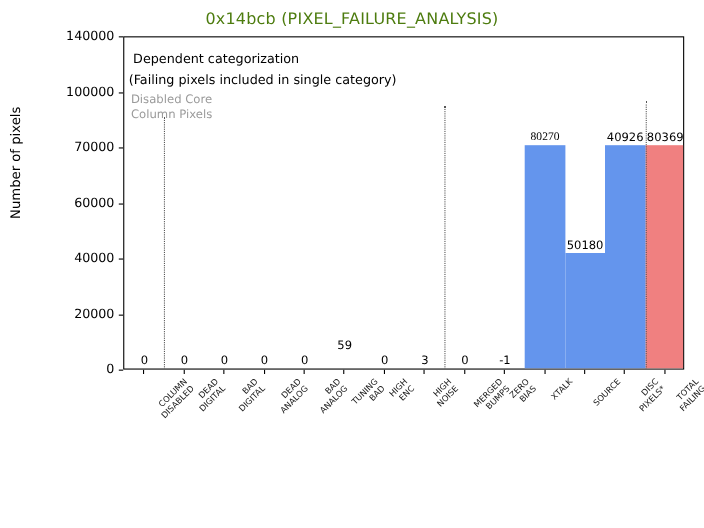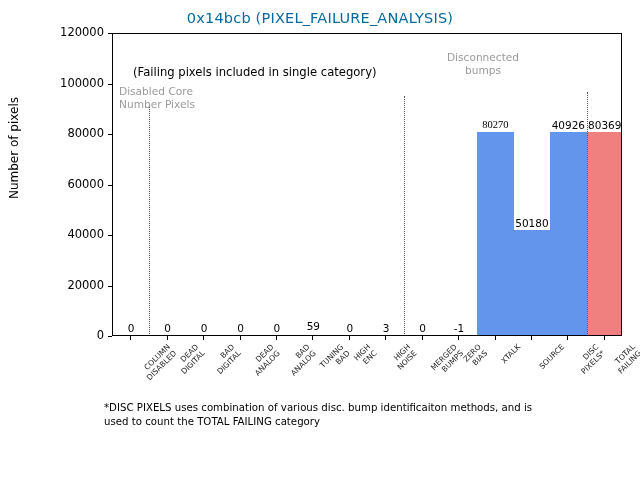--- a/index.html
+++ b/index.html
@@ -8,21 +8,21 @@
     background:#ffffff;
     font-family:"DejaVu Sans", sans-serif;
     overflow:hidden;
     position:relative;
   }
   #figure{position:absolute;left:0;top:0;width:640px;height:480px;}
 
   
   #chart-title{
     position:absolute;left:0;top:10px;width:640px;
-    text-align:center;font-size:14.5px;color:#0369a1;
+    text-align:center;font-size:14.5px;color:#4d7c0f;
     letter-spacing:0.2px;
   }
 
   
   #plot-area{
     position:absolute;left:112px;top:33px;width:510px;height:303px;
     border:1.1px solid #000;box-sizing:border-box;background:#fff;
   }
   #plot-inner{position:absolute;left:0;top:0;right:0;bottom:0;overflow:hidden;}
 
@@ -82,25 +82,25 @@
   <div id="y-axis">
       <div class="ytick-mark" style="top: 336px;"></div>
       <div class="ytick-label" style="right: 536px; top: 328px; text-align: right;">0</div>
       <div class="ytick-mark" style="top: 285.5px;"></div>
       <div class="ytick-label" style="right: 536px; top: 277.5px; text-align: right;">20000</div>
       <div class="ytick-mark" style="top: 235px;"></div>
       <div class="ytick-label" style="right: 536px; top: 227px; text-align: right;">40000</div>
       <div class="ytick-mark" style="top: 184.5px;"></div>
       <div class="ytick-label" style="right: 536px; top: 176.5px; text-align: left;">60000</div>
       <div class="ytick-mark" style="top: 134px;"></div>
-      <div class="ytick-label" style="right: 536px; top: 126px; text-align: right;">80000</div>
+      <div class="ytick-label" style="right: 536px; top: 126px; text-align: right;">70000</div>
       <div class="ytick-mark" style="top: 83.5px;"></div>
       <div class="ytick-label" style="right: 536px; top: 75.5px; text-align: right;">100000</div>
       <div class="ytick-mark" style="top: 33px;"></div>
-      <div class="ytick-label" style="right: 536px; top: 25px; text-align: right;">120000</div>
+      <div class="ytick-label" style="right: 536px; top: 25px; text-align: right;">140000</div>
     </div>
   <div id="x-axis">
       <div class="xtick-mark" style="left: 130.214px;"></div>
       <div class="xtick-label" style="left: 128.214px; top: 343px;">COLUMN
 DISABLED</div>
       <div class="xtick-mark" style="left: 166.643px;"></div>
       <div class="xtick-label" style="left: 164.643px; top: 343px;">DEAD
 DIGITAL</div>
       <div class="xtick-mark" style="left: 203.071px;"></div>
       <div class="xtick-label" style="left: 201.071px; top: 343px;">BAD
@@ -138,39 +138,37 @@
 FAILING</div>
     </div>
 
   <div id="plot-area">
     <div id="plot-inner">
         <div class="bar-value" style="left: -14px; width: 64.4286px; top: 288px;">0</div>
         <div class="bar-value" style="left: 22.4286px; width: 64.4286px; top: 288px;">0</div>
         <div class="bar-value" style="left: 58.8571px; width: 64.4286px; top: 288px;">0</div>
         <div class="bar-value" style="left: 95.2857px; width: 64.4286px; top: 288px;">0</div>
         <div class="bar-value" style="left: 131.714px; width: 64.4286px; top: 288px;">0</div>
-        <div class="bar-value" style="left: 168.143px; width: 64.4286px; top: 286px;">59</div>
+        <div class="bar-value" style="left: 168.143px; width: 64.4286px; top: 274px;">59</div>
         <div class="bar-value" style="left: 204.571px; width: 64.4286px; top: 288px;">0</div>
         <div class="bar-value" style="left: 241px; width: 64.4286px; top: 287.992px;">3</div>
         <div class="bar-value" style="left: 277.429px; width: 64.4286px; top: 288px;">0</div>
         <div class="bar-value" style="left: 313.857px; width: 64.4286px; top: 288px;">-1</div>
         <div class="bar" style="left: 364.286px; width: 36.4286px; height: 202.682px; background: rgb(100, 149, 237);"></div>
         <div class="bar-value" style="left: 350.286px; width: 64.4286px; top: 85.3183px; font-family: Liberation Serif, serif;">80270</div>
         <div class="bar" style="left: 400.714px; width: 36.4286px; height: 104.636px; background: rgb(100, 149, 237);"></div>
         <div class="bar-value" style="left: 386.714px; width: 64.4286px; top: 183.364px;">50180</div>
         <div class="bar" style="left: 437.143px; width: 36.4286px; height: 202.778px; background: rgb(100, 149, 237);"></div>
         <div class="bar-value" style="left: 423.143px; width: 64.4286px; top: 85.2223px;">40926</div>
         <div class="bar" style="left: 473.571px; width: 36.4286px; height: 202.932px; background: rgb(240, 128, 128);"></div>
         <div class="bar-value" style="left: 459.571px; width: 64.4286px; top: 85.0683px;">80369</div>
         <div class="divider" style="left: 36.4286px; top: 72px; height: 240px;"></div>
         <div class="divider" style="left: 291.429px; top: 62px; height: 250px;"></div>
         <div class="divider" style="left: 473.571px; top: 58px; height: 254px;"></div>
-        <div class="anno-strong" style="left: 20px; top: 31px; width: 360px;">(Failing pixels included in single category)</div>
+        <div class="anno-strong" style="left: 8px; top: 12px; width: 330px;">Dependent categorization</div>
+        <div class="anno-strong" style="left: 4px; top: 31px; width: 360px;">(Failing pixels included in single category)</div>
         <div class="anno-grey" style="left: 6px; top: 51px; width: 130px;">Disabled Core
-Number Pixels</div>
-        <div class="anno-grey center" style="left: 300px; top: 17px; width: 140px;">Disconnected
-bumps</div>
+Column Pixels</div>
       </div>
   </div>
 
-  <div id="footnote">*DISC PIXELS uses combination of various disc. bump identificaiton methods, and is used to count the TOTAL FAILING category</div>
 
 </div>
 
 </body></html>

